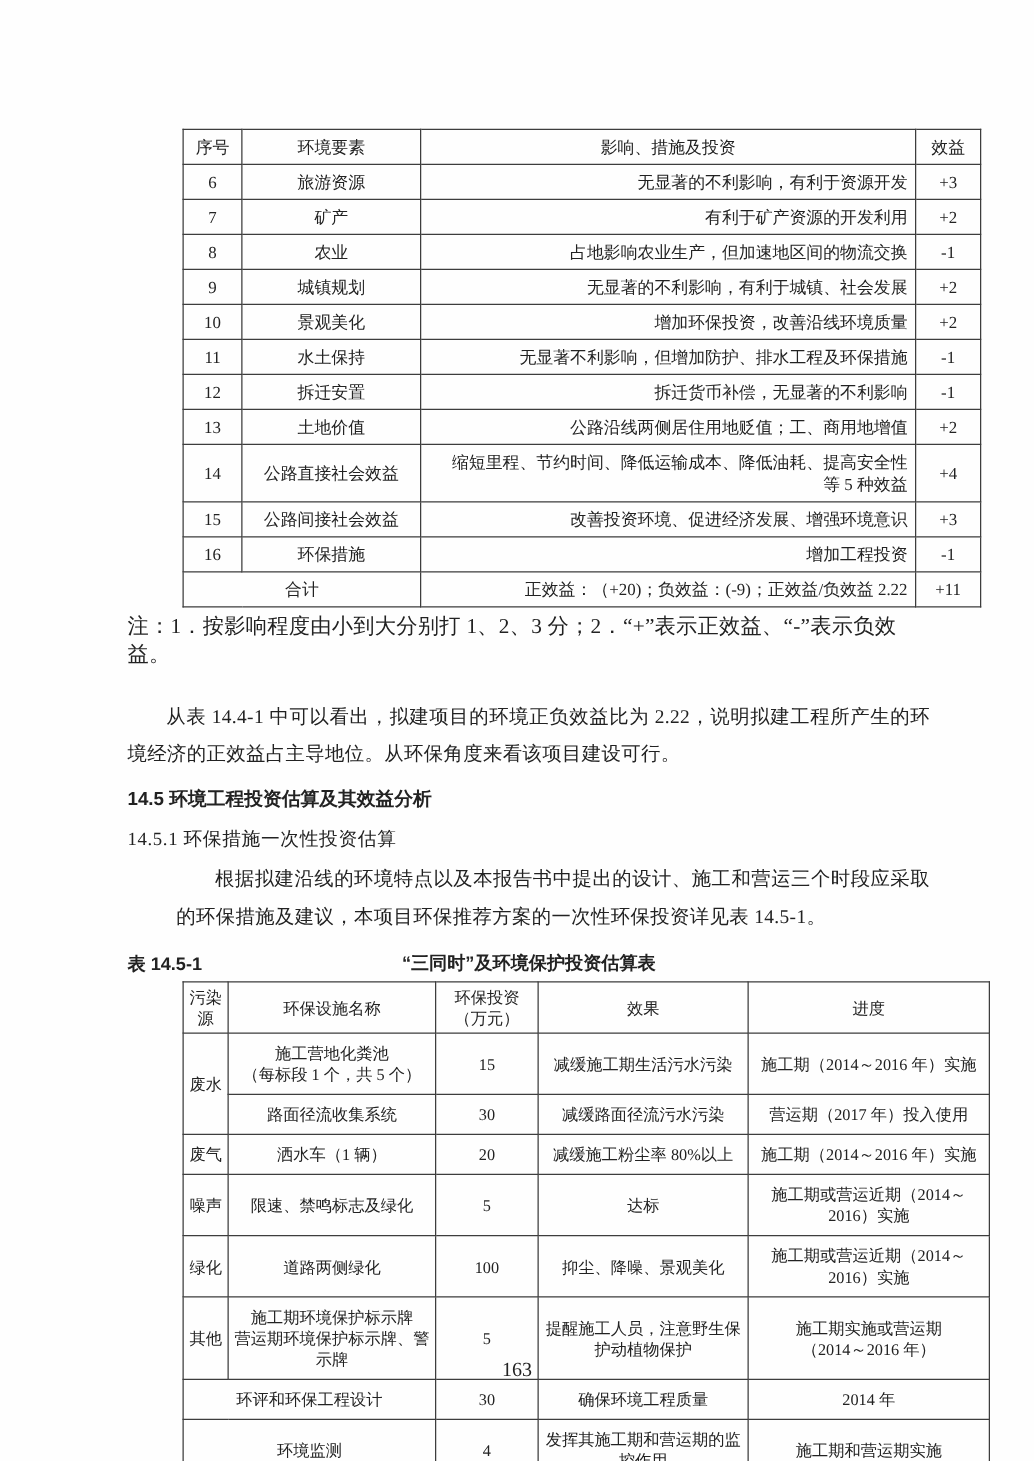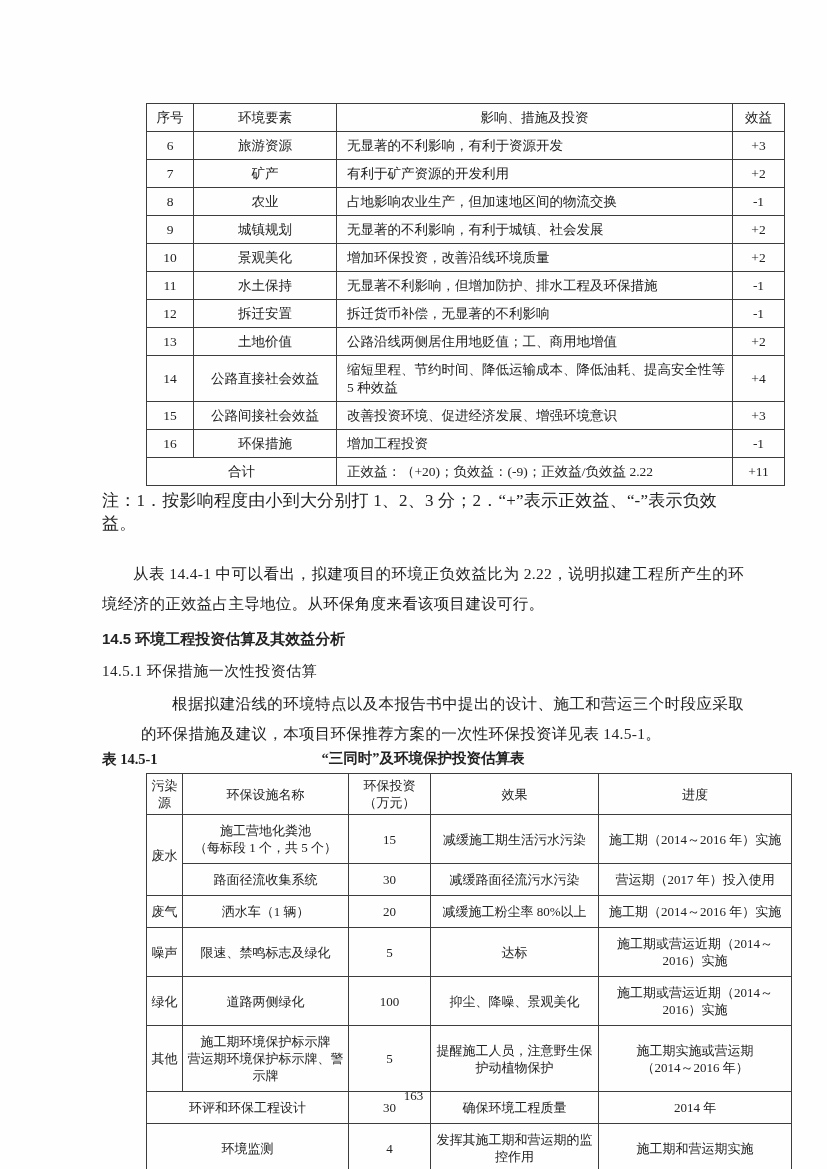--- a/index.html
+++ b/index.html
@@ -24,21 +24,21 @@
   td, th { font-weight: normal; }
 
   
   .t1 { width: 638px; font-size: 13.5px; line-height: 18px; }
   .t1 th, .t1 td {
     border: 1px solid #3d3d3d;
     padding: 4.5px 4px;
     text-align: center;
     vertical-align: middle;
   }
-  .t1 .c-desc { text-align: left; padding-left: 10px; padding-right: 6px; }
+  .t1 .c-desc { text-align: right; padding-left: 24px; padding-right: 6px; }
 
   .note {
     font-size: 17px;
     margin: 3px 0 0 0;
     letter-spacing: 0.2px;
   }
 
   .para {
     font-size: 15.5px;
     line-height: 30px;
@@ -59,22 +59,22 @@
   .h-sub {
     font-size: 15px;
     font-weight: normal;
     margin: 13px 0 0 0;
     letter-spacing: 0.5px;
   }
 
   
   .caption {
     position: relative;
-    margin-top: 0;
-    font-family: Liberation Serif, serif;
+    margin-top: 12px;
+    font-family: Liberation Sans, sans-serif;
     font-size: 14.5px;
     font-weight: bold;
     height: 22px;
   }
   .caption-label { position: absolute; left: 0; top: 1px; }
   .caption-title { display: block; text-align: center; }
 
   
   .t2 { width: 645px; font-size: 13px; line-height: 17px; margin-top: 2px; padding-left: 47px; }
   .t2 th, .t2 td {
@@ -85,21 +85,21 @@
     white-space: pre-line;
     overflow-wrap: break-word;
   }
   .t2 th { padding: 3px 2px; }
 
   .page-number {
     position: absolute;
     top: 1088px; left: 0;
     width: 100%;
     text-align: center;
-    font-size: 13px;
+    font-size: 16px;
   }
 </style>
 </head>
 <body>
 
 <div class="page">
   <div class="content">
 
     <table class="t1">
       <colgroup>

